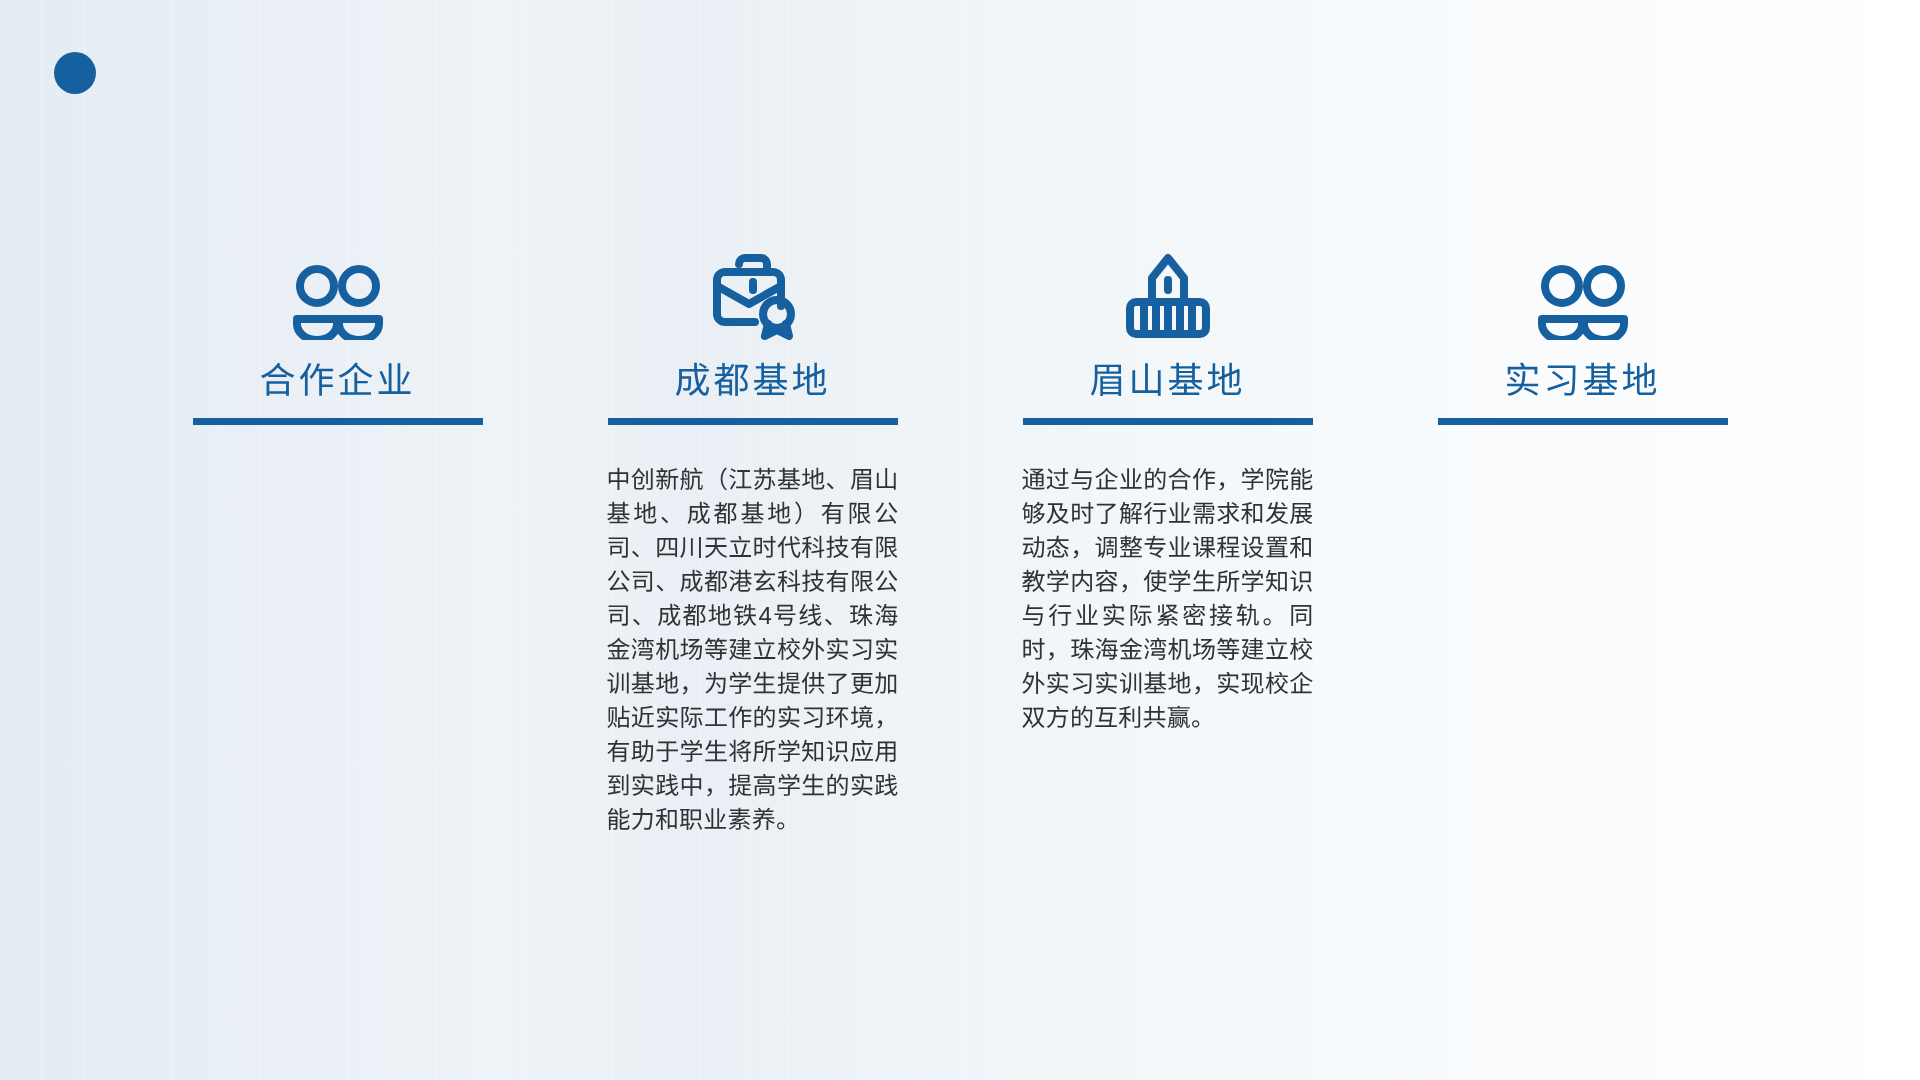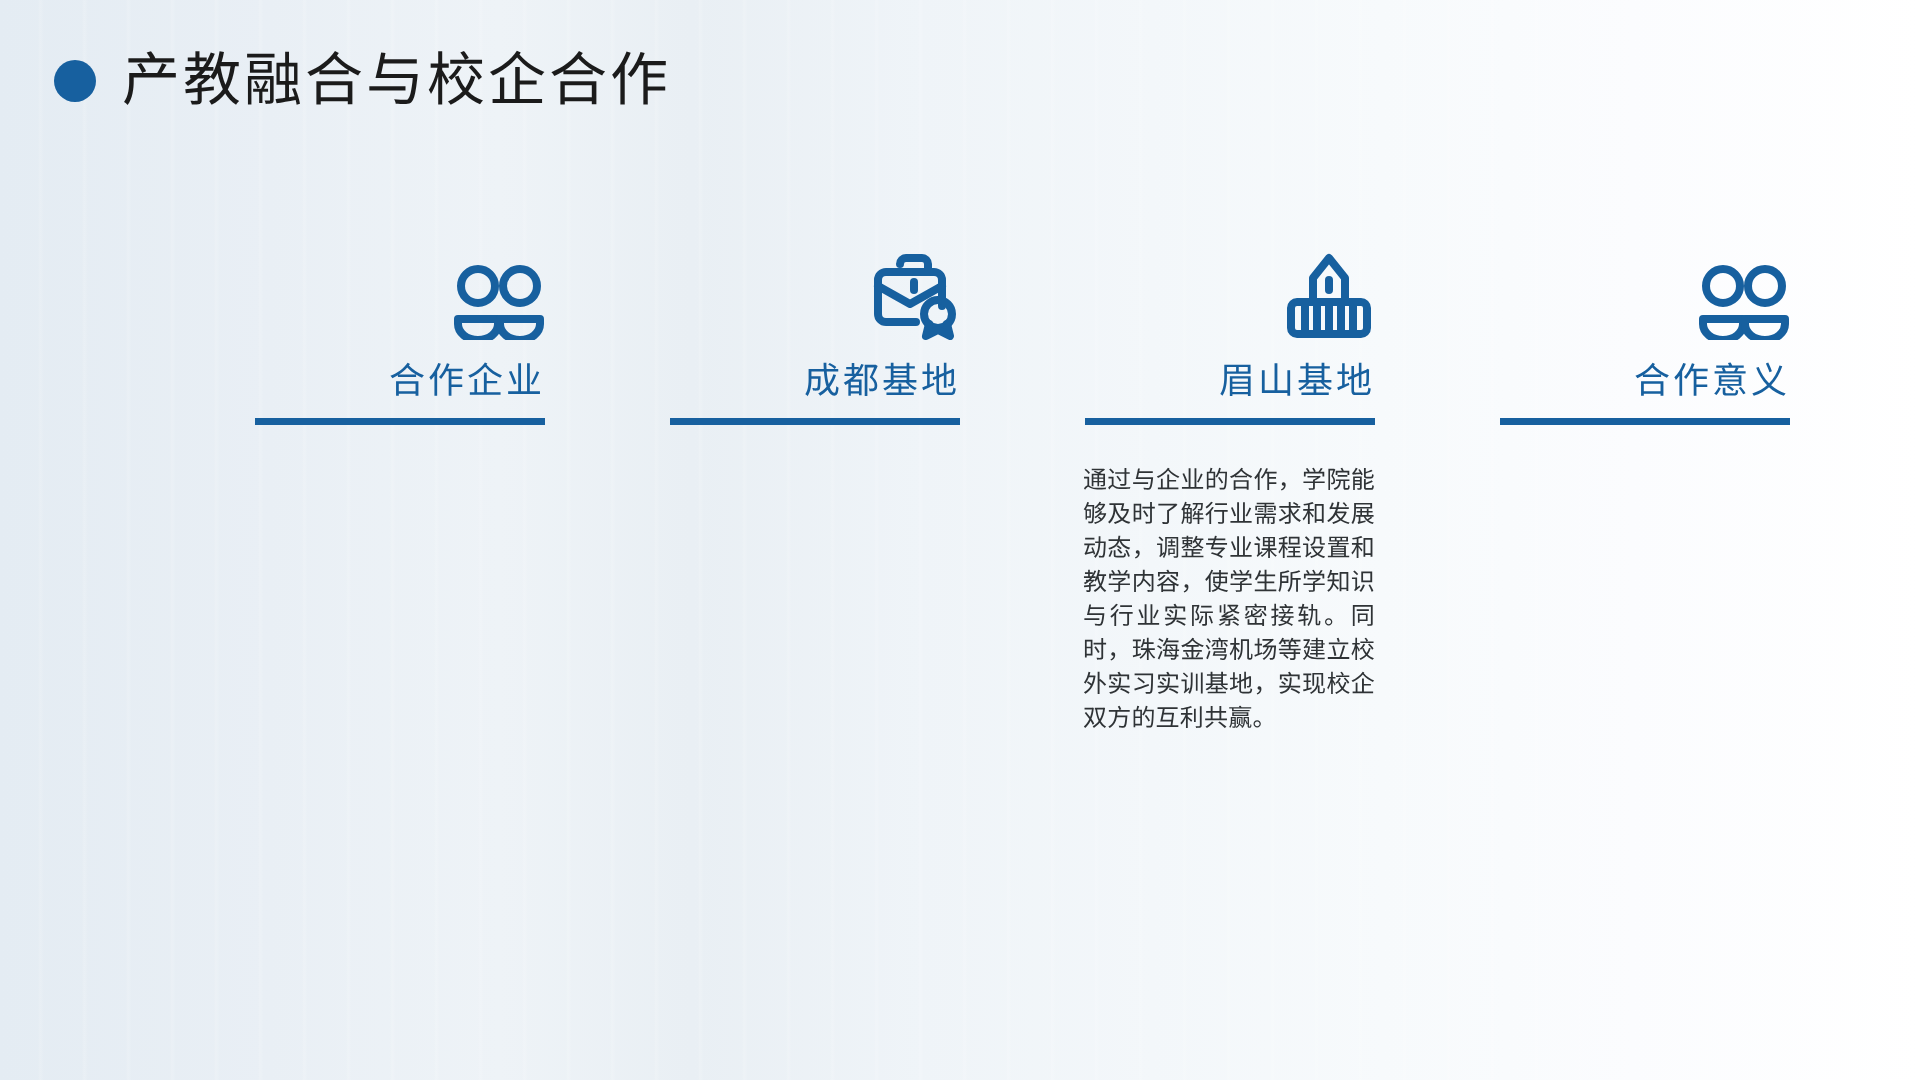--- a/index.html
+++ b/index.html
@@ -82,21 +82,21 @@
     top: 230px;
     width: 1660px;
     display: flex;
     z-index: 3;
   }
   .column {
     width: 415px;
     flex: none;
     display: flex;
     flex-direction: column;
-    align-items: flex-end;
+    align-items: center;
   }
 
   .col-icon {
     height: 110px;
     display: flex;
     align-items: flex-end;
     justify-content: center;
     margin-bottom: 22px;
   }
   .col-icon svg { display: block; }
@@ -128,21 +128,20 @@
     word-break: break-all;
   }
 </style>
 </head>
 <body>
 
 <div class="slide">
 
   <div class="title-row">
     <div class="title-bullet"></div>
-    <div class="title-text">产教融合与校企合作</div>
   </div>
 
   <div class="columns">
 
     <div class="column">
       <div class="col-icon">
         <svg width="92" height="76" viewBox="0 0 92 76" fill="none" stroke="#17609f" stroke-width="8">
           <circle cx="25" cy="22" r="17"></circle>
           <circle cx="67" cy="22" r="17"></circle>
           <path d="M5 55 h40 v5 a20 16 0 0 1 -40 0 z" stroke-linejoin="round"></path>
@@ -159,20 +158,21 @@
           <path d="M32 16 a6 6 0 0 1 6 -6 h16 a6 6 0 0 1 6 6 v8"></path>
           <path d="M74 58 V32 a8 8 0 0 0 -8 -8 H18 a8 8 0 0 0 -8 8 v34 a8 8 0 0 0 8 8 h30"></path>
           <path d="M10 38 L42 56 L74 38"></path>
           <rect x="42" y="30" width="8" height="16" rx="4" fill="#17609f" stroke="none"></rect>
           <circle cx="70" cy="66" r="14"></circle>
           <path d="M61 76 l-3 12 l12 -6 l12 6 l-3 -12"></path>
         </svg>
       </div>
       <div class="col-heading">成都基地</div>
       <div class="col-rule"></div>
+      <div class="col-body">中创新航（江苏基地、眉山基地、成都基地）有限公司、四川天立时代科技有限公司、成都港玄科技有限公司、成都地铁4号线、珠海金湾机场等建立校外实习实训基地，为学生提供了更加贴近实际工作的实习环境，有助于学生将所学知识应用到实践中，提高学生的实践能力和职业素养。</div>
     </div>
 
     <div class="column">
       <div class="col-icon">
         <svg width="92" height="88" viewBox="0 0 92 88" fill="none" stroke="#17609f" stroke-width="8" stroke-linejoin="round">
           <path d="M30 50 V26 L46 6 L62 26 v24"></path>
           <rect x="42" y="24" width="8" height="18" rx="4" fill="#17609f" stroke="none"></rect>
           <rect x="8" y="50" width="76" height="32" rx="6"></rect>
           <path d="M22 54 v24 M34 54 v24 M46 54 v24 M58 54 v24 M70 54 v24" stroke-width="8"></path>
         </svg>
@@ -184,18 +184,18 @@
 
     <div class="column">
       <div class="col-icon">
         <svg width="92" height="76" viewBox="0 0 92 76" fill="none" stroke="#17609f" stroke-width="8">
           <circle cx="25" cy="22" r="17"></circle>
           <circle cx="67" cy="22" r="17"></circle>
           <path d="M5 55 h40 v5 a20 16 0 0 1 -40 0 z" stroke-linejoin="round"></path>
           <path d="M47 55 h40 v5 a20 16 0 0 1 -40 0 z" stroke-linejoin="round"></path>
         </svg>
       </div>
-      <div class="col-heading">合作意义</div>
+      <div class="col-heading">实习基地</div>
       <div class="col-rule"></div>
     </div>
 
   </div>
 </div>
 
 </body></html>

